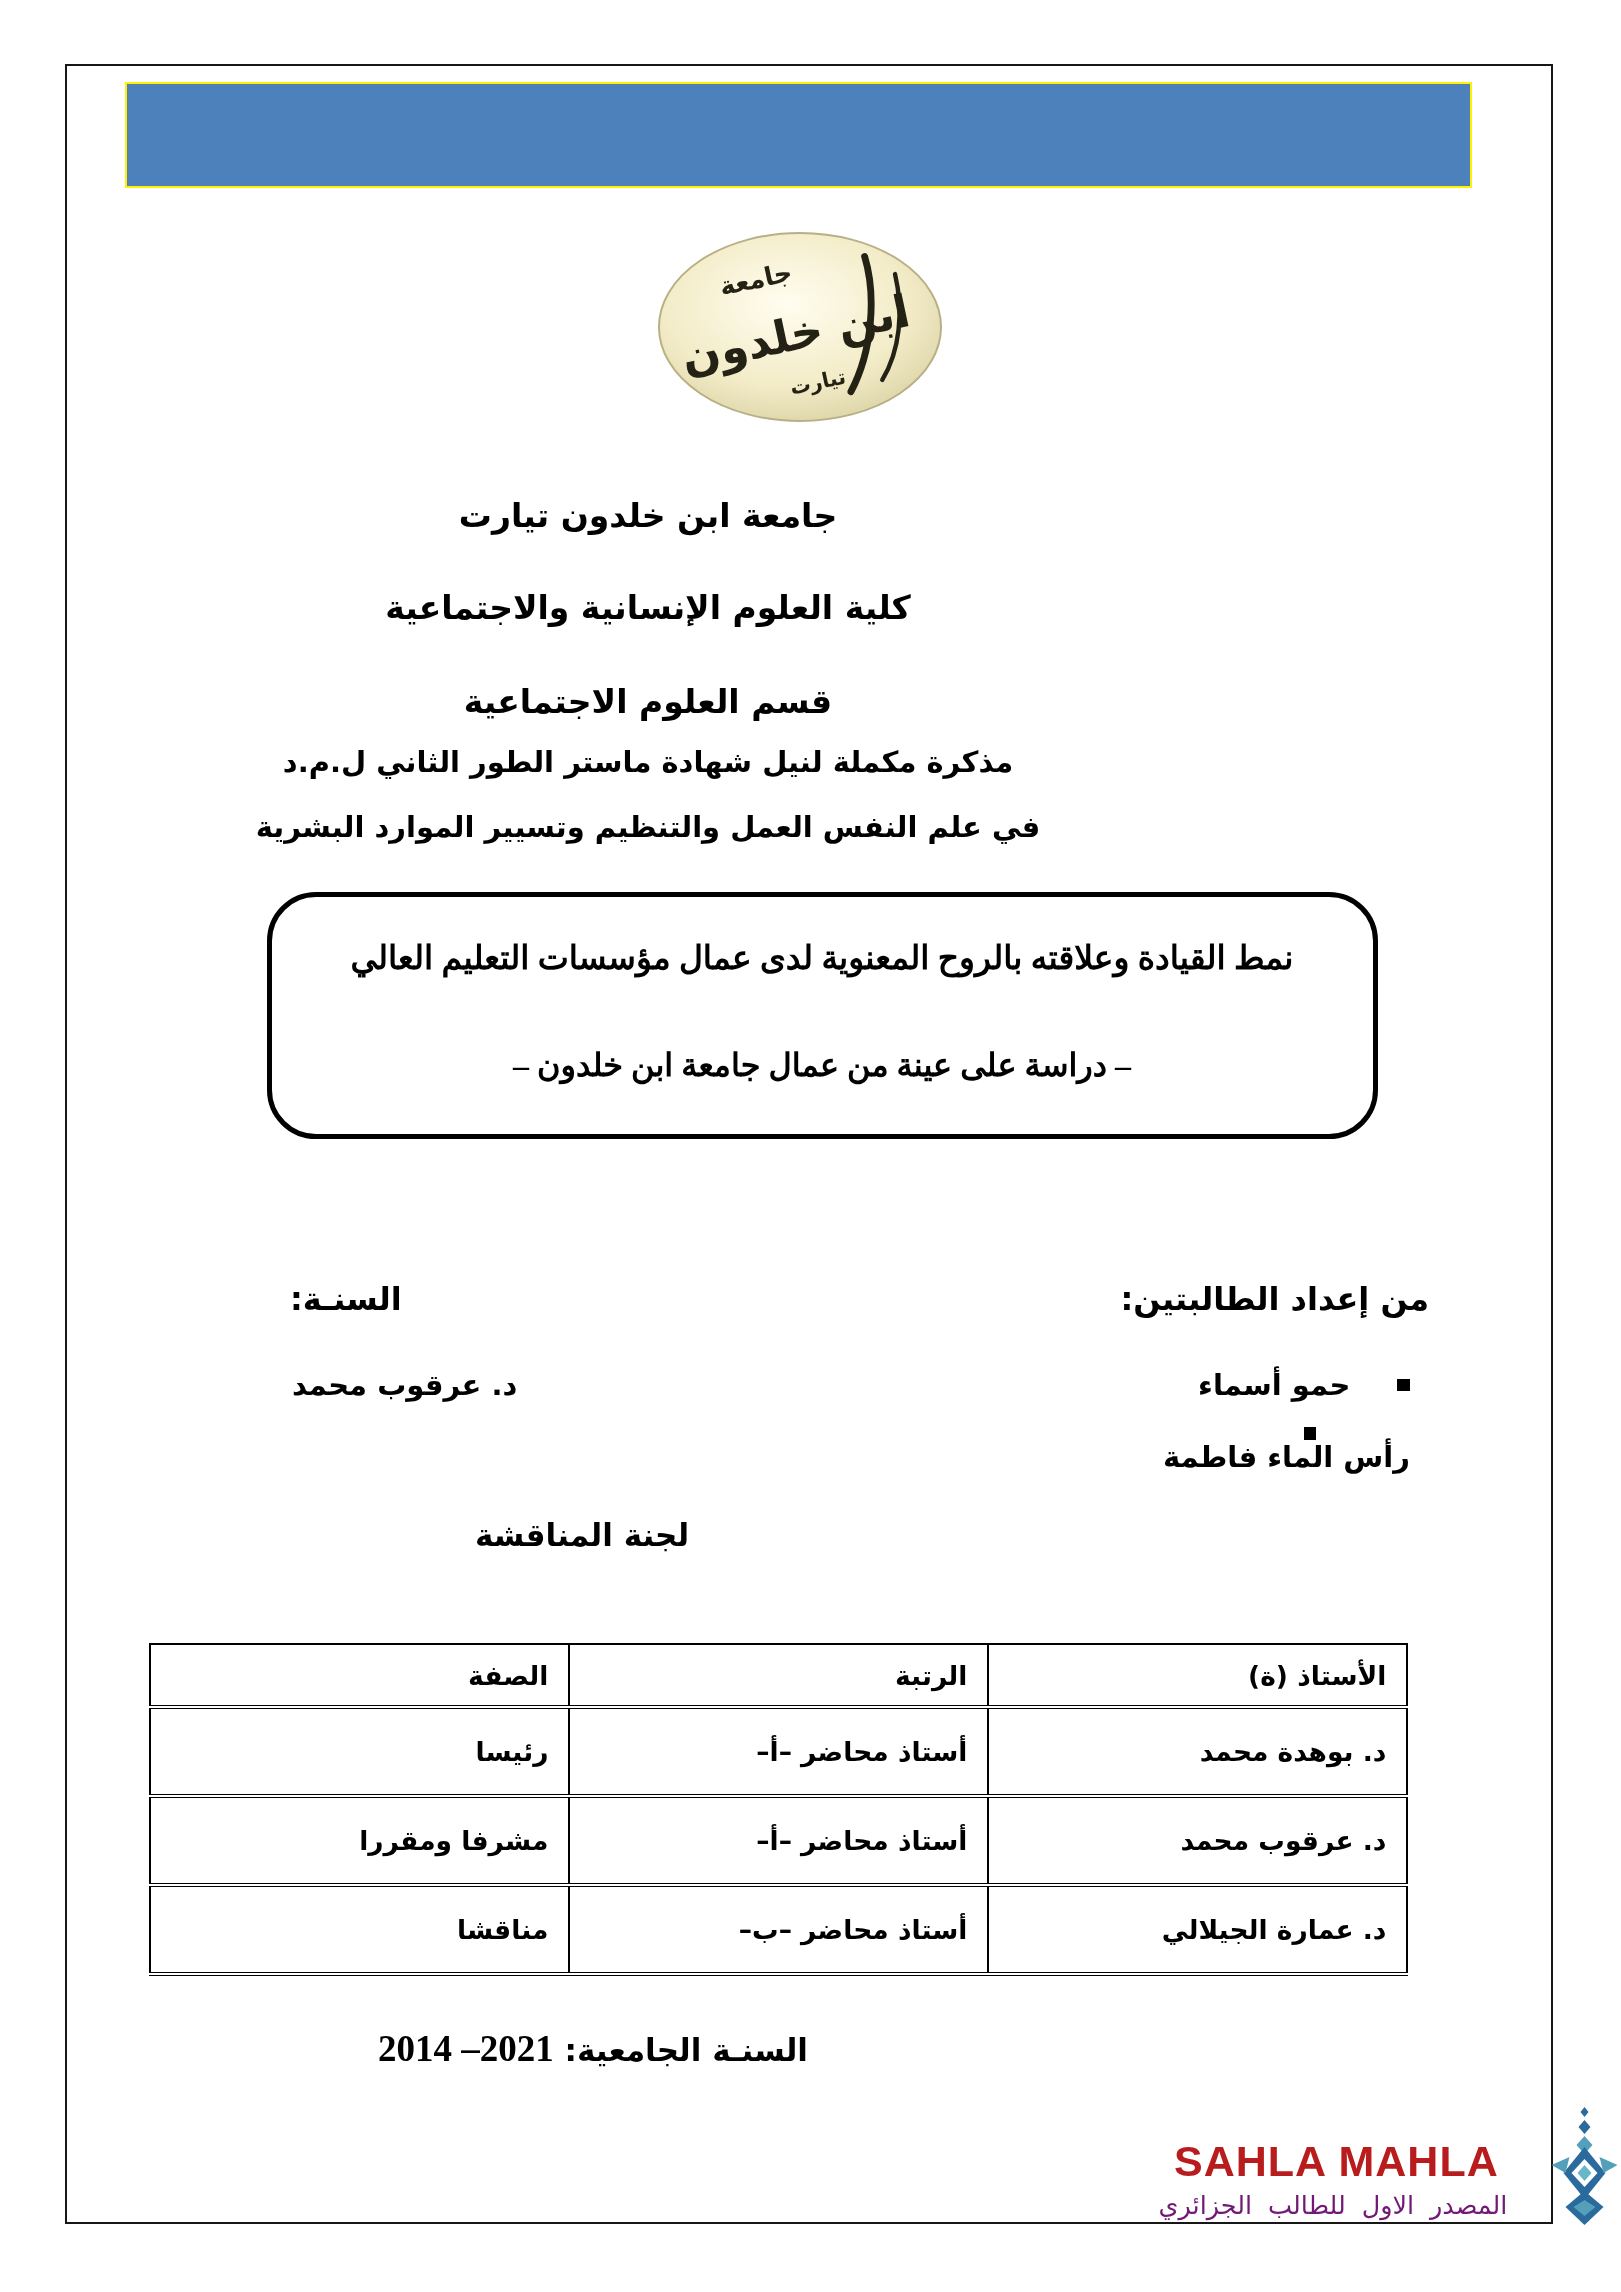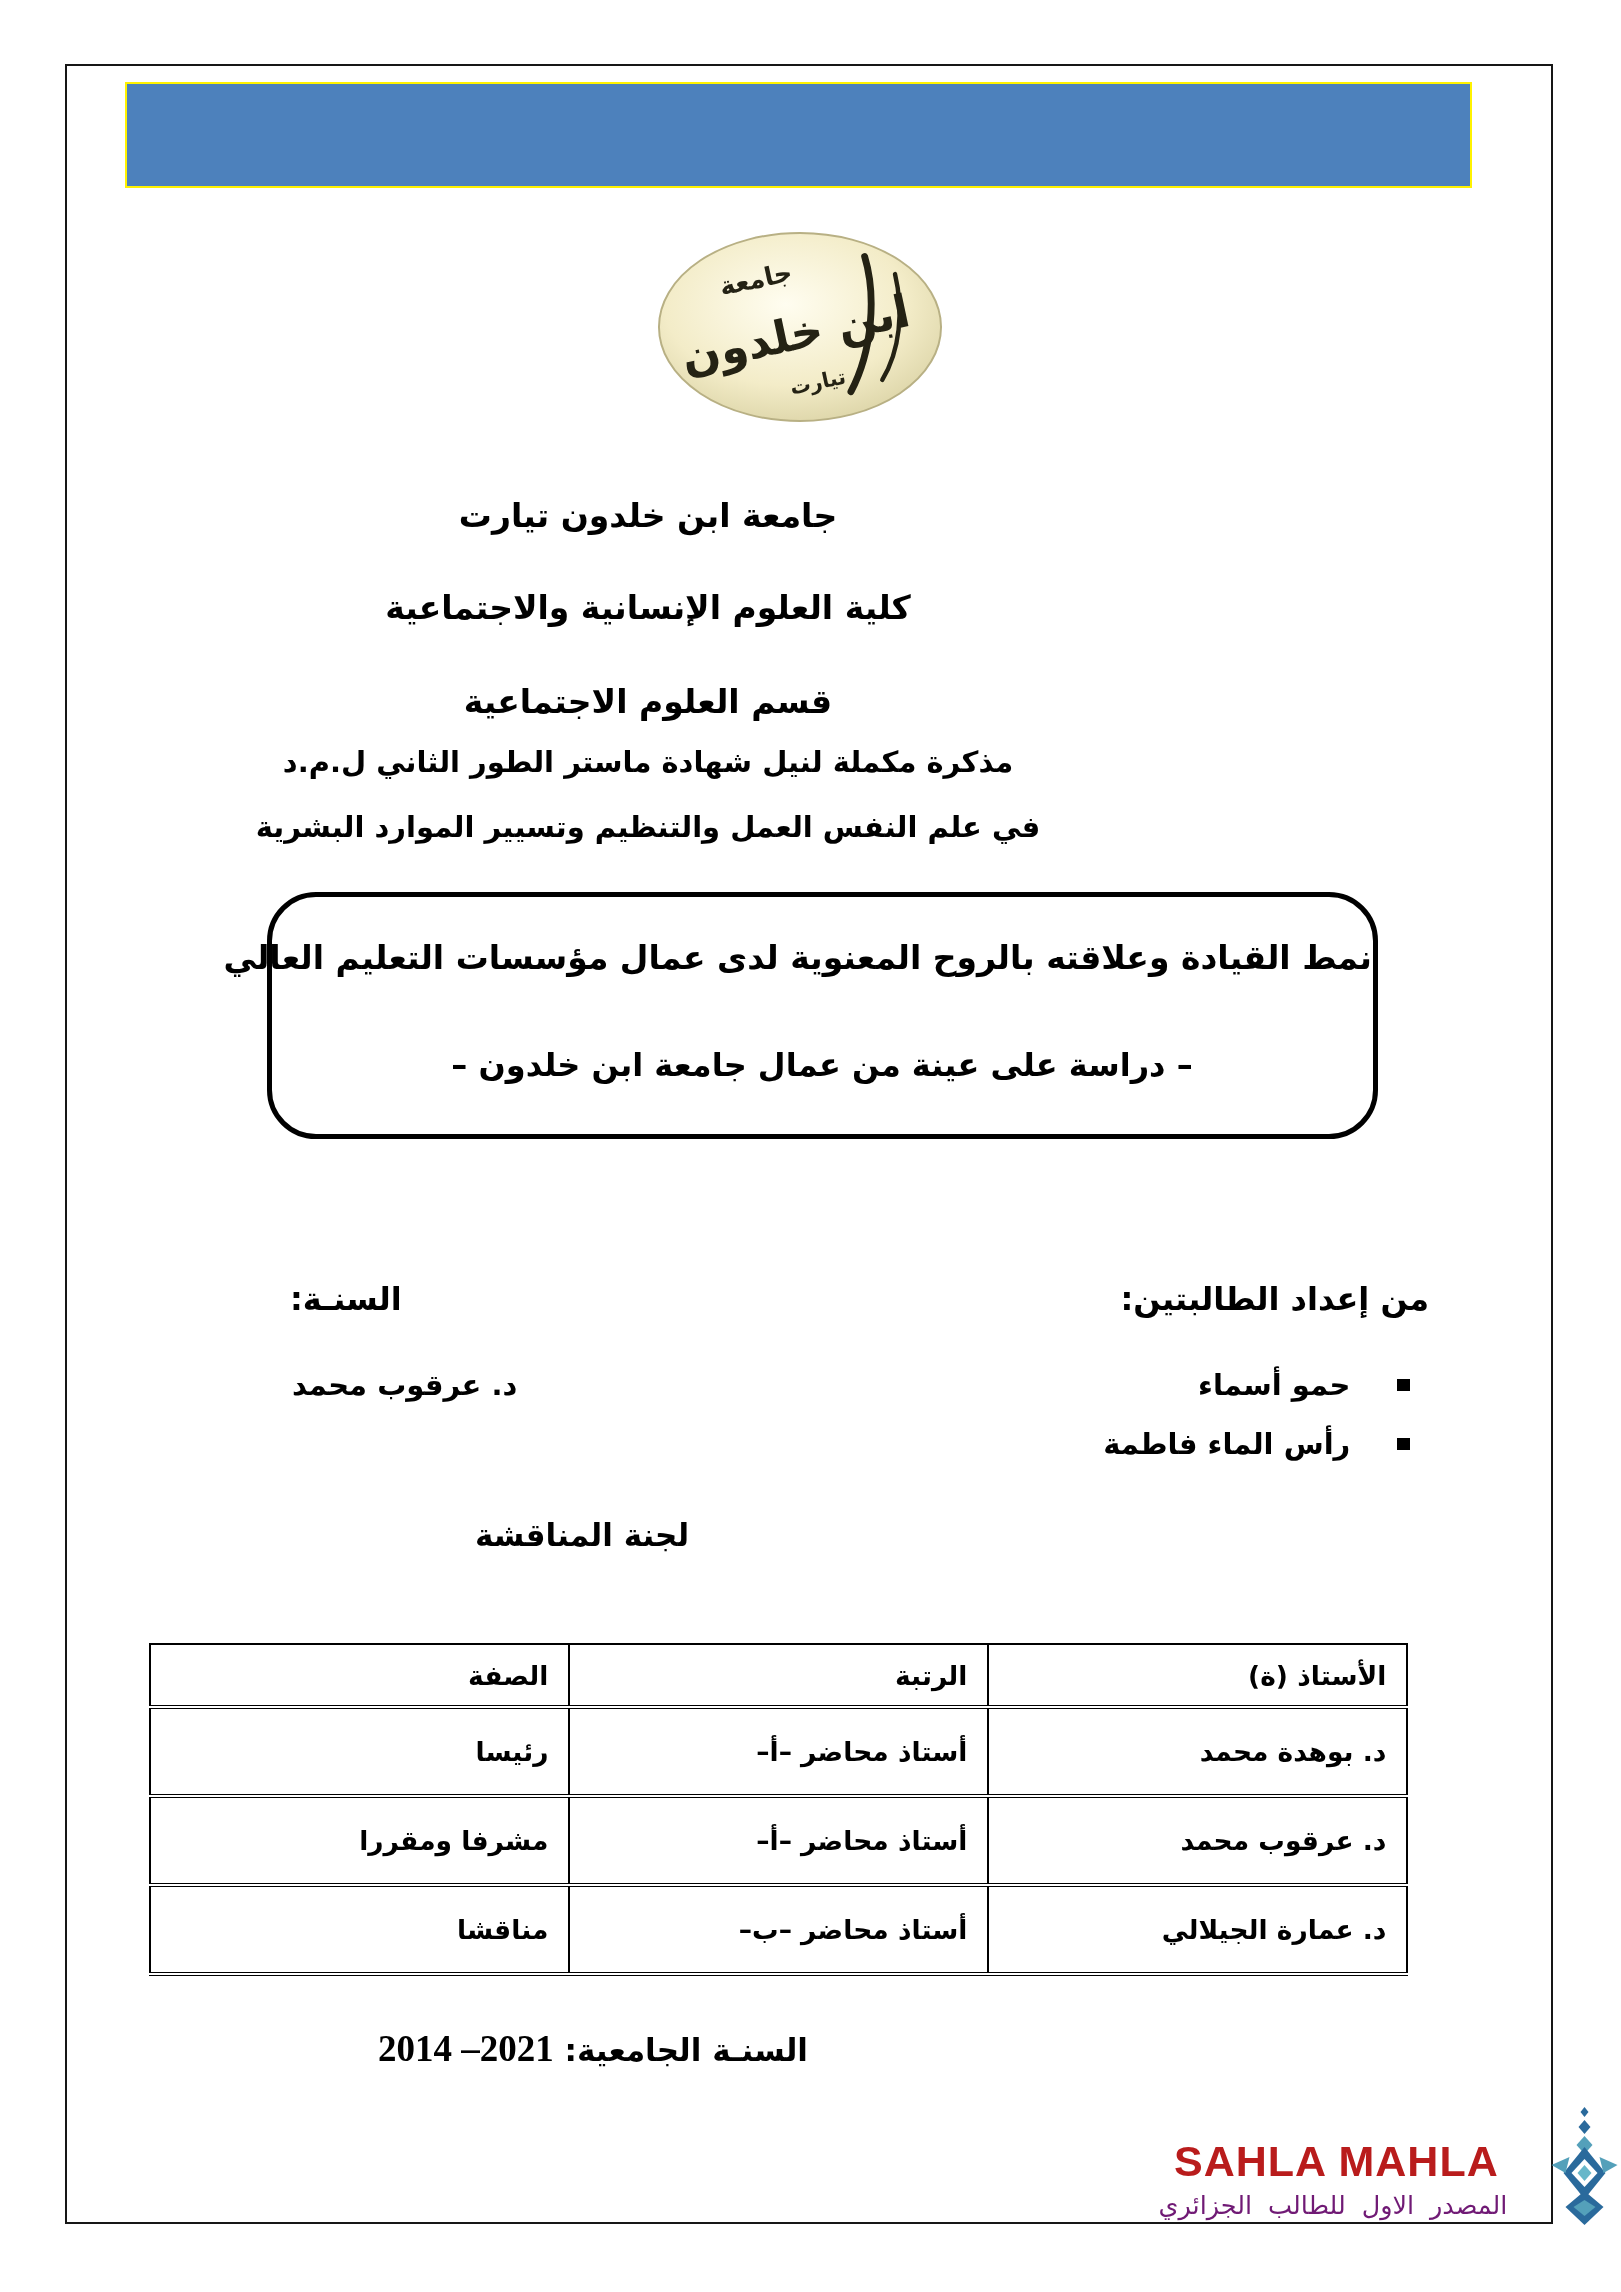--- a/index.html
+++ b/index.html
@@ -26,35 +26,35 @@
   .uni-1 { top:496px; }
   .uni-2 { top:588px; }
   .uni-3 { top:682px; }
 
   .memoir { font-size:29px; }
   .memoir-1 { top:745px; }
   .memoir-2 { top:810px; }
 
   .title-box {
     left:267px; top:892px; width:1111px; height:247px;
-    border:5.9px solid #000; border-radius:49px; background:#fff;
+    border:5.9px solid #000; border-radius:49px; background:#fff;font-family:Liberation Serif, serif;
   }
   .title-line { left:0; width:1100px; text-align:center; white-space:nowrap; }
   .title-1 { top:41px;  font-size:33px; }
   .title-2 { top:149px; font-size:32px; }
 
   .label      { font-size:32px; }
   .name       { font-size:29px; }
   .students-label { right:192px; top:1280px; }
   .superv-label   { left:290px;  top:1280px; }
   .superv-name    { left:292px;  top:1368px; }
 
   .student-item { right:211px; display:flex; flex-direction:row; direction:rtl; align-items:center; }
   .student-1 { top:1368px; }
-  .student-2 { top:1427px; }
+  .student-2 { top:1427px;flex-direction:column; }
   .bullet-sq { width:12.7px; height:12.7px; background:#000; display:inline-block; margin-left:47px; }
 
   .committee-heading { top:1517px; font-size:31px; transform:translateX(-66px); }
 
   .committee-table-wrap { left:149px; top:1643px; width:1259px; }
   table.committee {
     width:100%; border-collapse:collapse; direction:rtl;
     table-layout:fixed; border:2px solid #000;
   }
   table.committee th, table.committee td {

